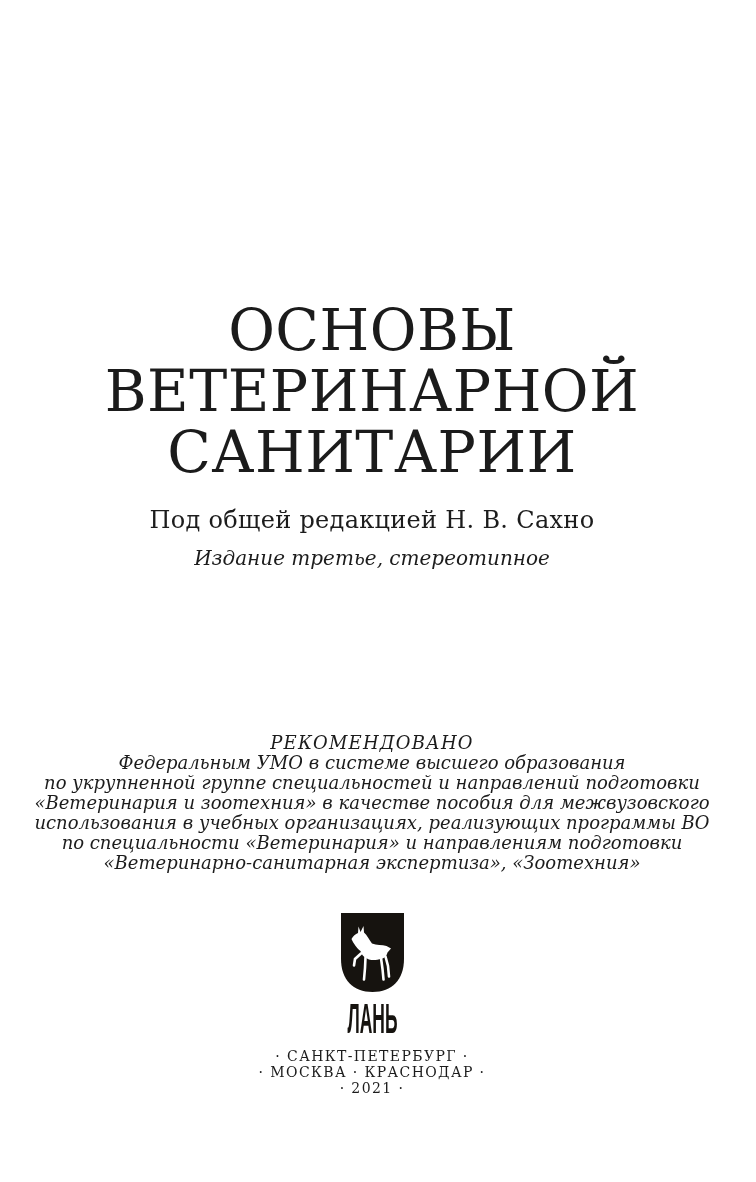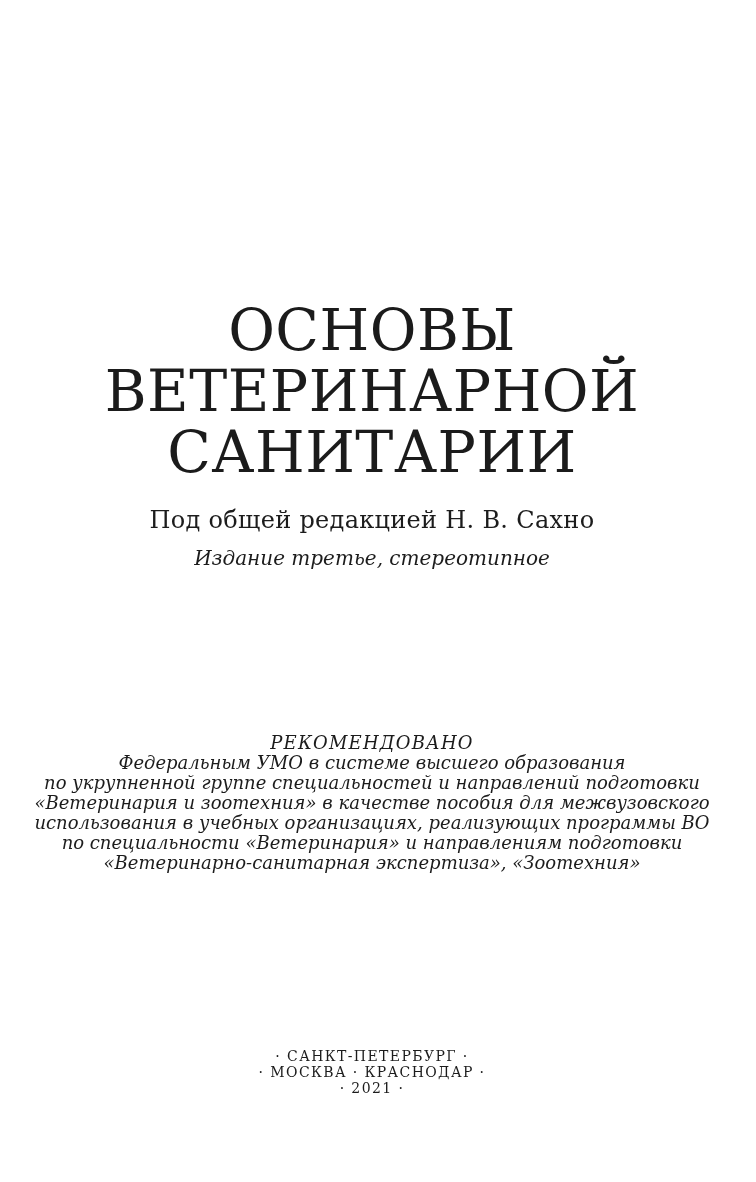--- a/index.html
+++ b/index.html
@@ -83,20 +83,47 @@
   <div class="centered-block recommend-block">
     <div class="recommend-heading">РЕКОМЕНДОВАНО</div>
     <div>Федеральным УМО в системе высшего образования</div>
     <div>по укрупненной группе специальностей и направлений подготовки</div>
     <div>«Ветеринария и зоотехния» в качестве пособия для межвузовского</div>
     <div>использования в учебных организациях, реализующих программы ВО</div>
     <div>по специальности «Ветеринария» и направлениям подготовки</div>
     <div>«Ветеринарно-санитарная экспертиза», «Зоотехния»</div>
   </div>
 
+  <div class="logo-block">
+    <svg width="63" height="121" viewBox="0 0 63 121" xmlns="http://www.w3.org/2000/svg">
+
+      <path d="M0,0 H63 V46 C63,66.5 51,79 31.5,79 C12,79 0,66.5 0,46 Z" fill="#16130f"></path>
+
+      <path d="M10.5,26
+               C12,23 14.5,21 17,20
+               L17.5,13.5 L19.5,19
+               L22.5,13 L23,19.5
+               C26,22 28.5,27 31,30.5
+               C35.5,32.5 41,31.5 45.5,33
+               L50,35.5 L46.5,39.5
+               C45.5,43 43.5,45.5 40.5,45.5
+               C35,47.5 29.5,47.5 26,45.5
+               C22.5,44 20.5,41.5 19.5,38
+               C16,35.5 12.5,30.5 10.5,26 Z" fill="#ffffff"></path>
+
+      <g stroke="#ffffff" stroke-width="2.6" stroke-linecap="round" fill="none">
+        <path d="M20,40.5 L14,46 L13,52.5"></path>
+        <path d="M24.5,44.5 L24,55 L23,66.5"></path>
+        <path d="M40,45 L41.5,56 L42.5,66.5"></path>
+        <path d="M44.5,43.5 L47,53 L48,63.5"></path>
+      </g>
+
+      <text x="31.5" y="120" text-anchor="middle" font-family="Liberation Sans, DejaVu Sans, sans-serif" font-size="43" font-weight="bold" fill="#16130f" textLength="50" lengthAdjust="spacingAndGlyphs">ЛАНЬ</text>
+    </svg>
+  </div>
 
   <div class="centered-block imprint-block">
     <div>· САНКТ-ПЕТЕРБУРГ ·</div>
     <div>· МОСКВА · КРАСНОДАР ·</div>
     <div>· 2021 ·</div>
   </div>
 
 </div>
 
 </body></html>

